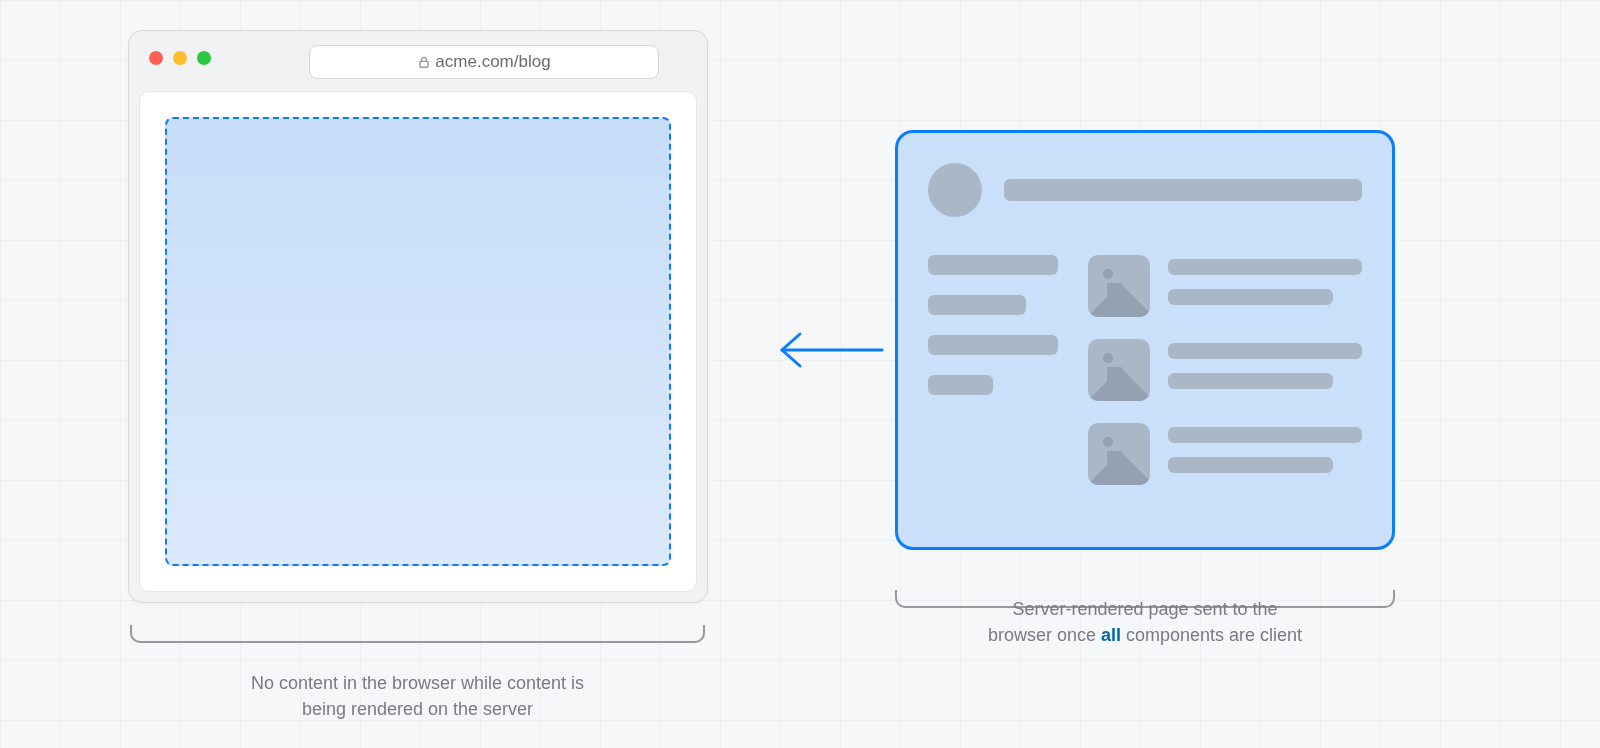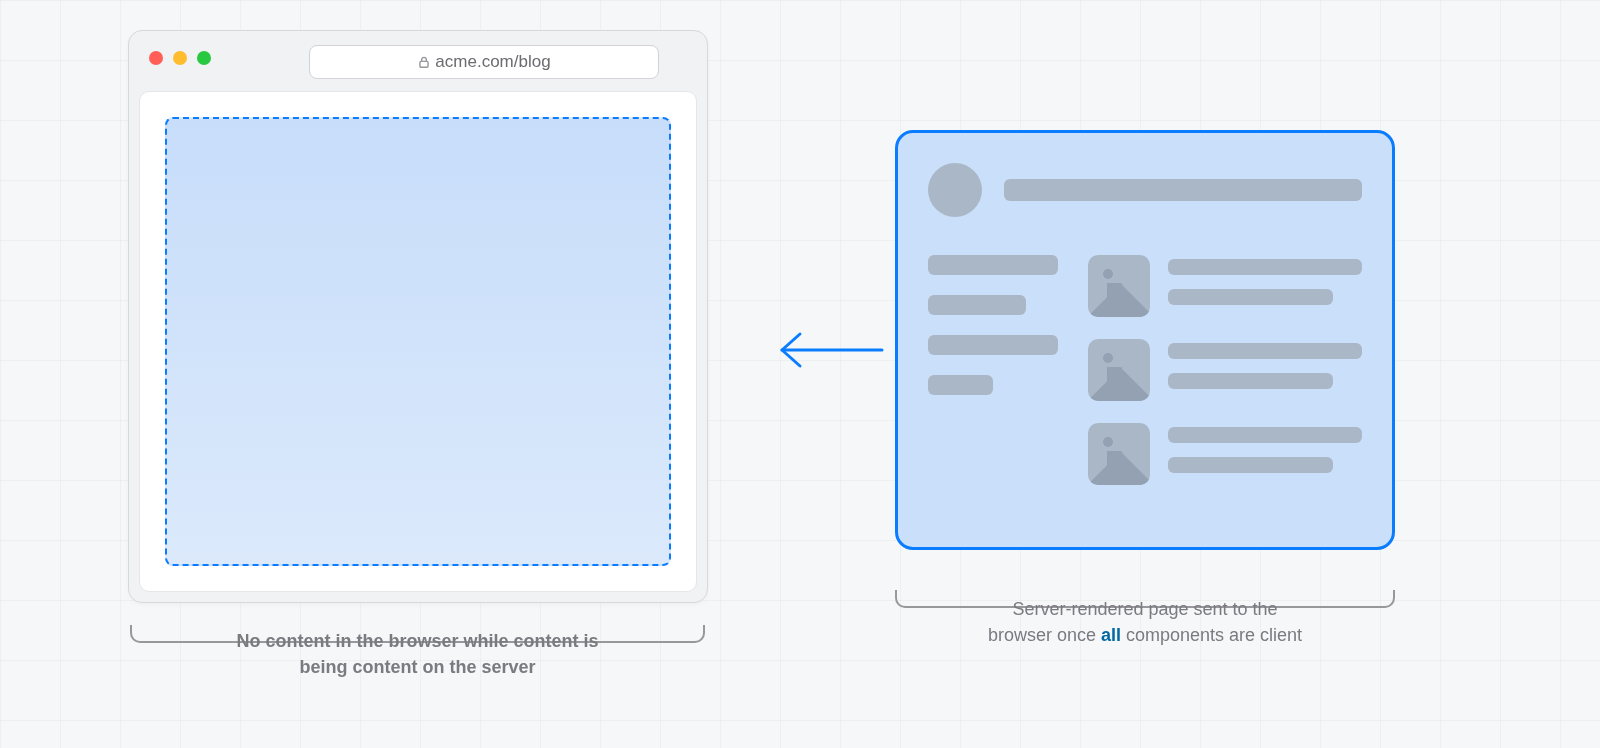--- a/index.html
+++ b/index.html
@@ -133,21 +133,21 @@
   }
   .bracket-left  { left:130px; top:625px; width:575px;}
   .bracket-right { left:895px; top:590px; width:500px;}
   .caption {
     position:absolute;
     color:#7a7a80;
     font-size:18px;
     line-height:1.45;
     text-align:center;
   }
-  .caption-left  { left:130px; top:628px; width:575px;font-weight:bold;}
+  .caption-left  { left:130px; top:670px; width:575px;}
   .caption-right { left:895px; top:596px; width:500px;}
   .caption b { color:#0369a1; font-weight:700;}
 </style>
 </head>
 <body>
 
 <div class="browser-window">
   <div class="traffic-lights">
     <span class="traffic-dot dot-red"></span>
     <span class="traffic-dot dot-yellow"></span>
@@ -206,18 +206,18 @@
       </div>
     </div>
   </div>
 </div>
 
 <div class="bracket bracket-left"></div>
 <div class="bracket bracket-right"></div>
 
 <div class="caption caption-left">
   <span>No content in the browser while content is</span><br>
-  <span>being content on the server</span>
+  <span>being rendered on the server</span>
 </div>
 <div class="caption caption-right">
   <span>Server-rendered page sent to the</span><br>
   <span>browser once </span><b>all</b><span> components are client</span>
 </div>
 
 </body></html>

